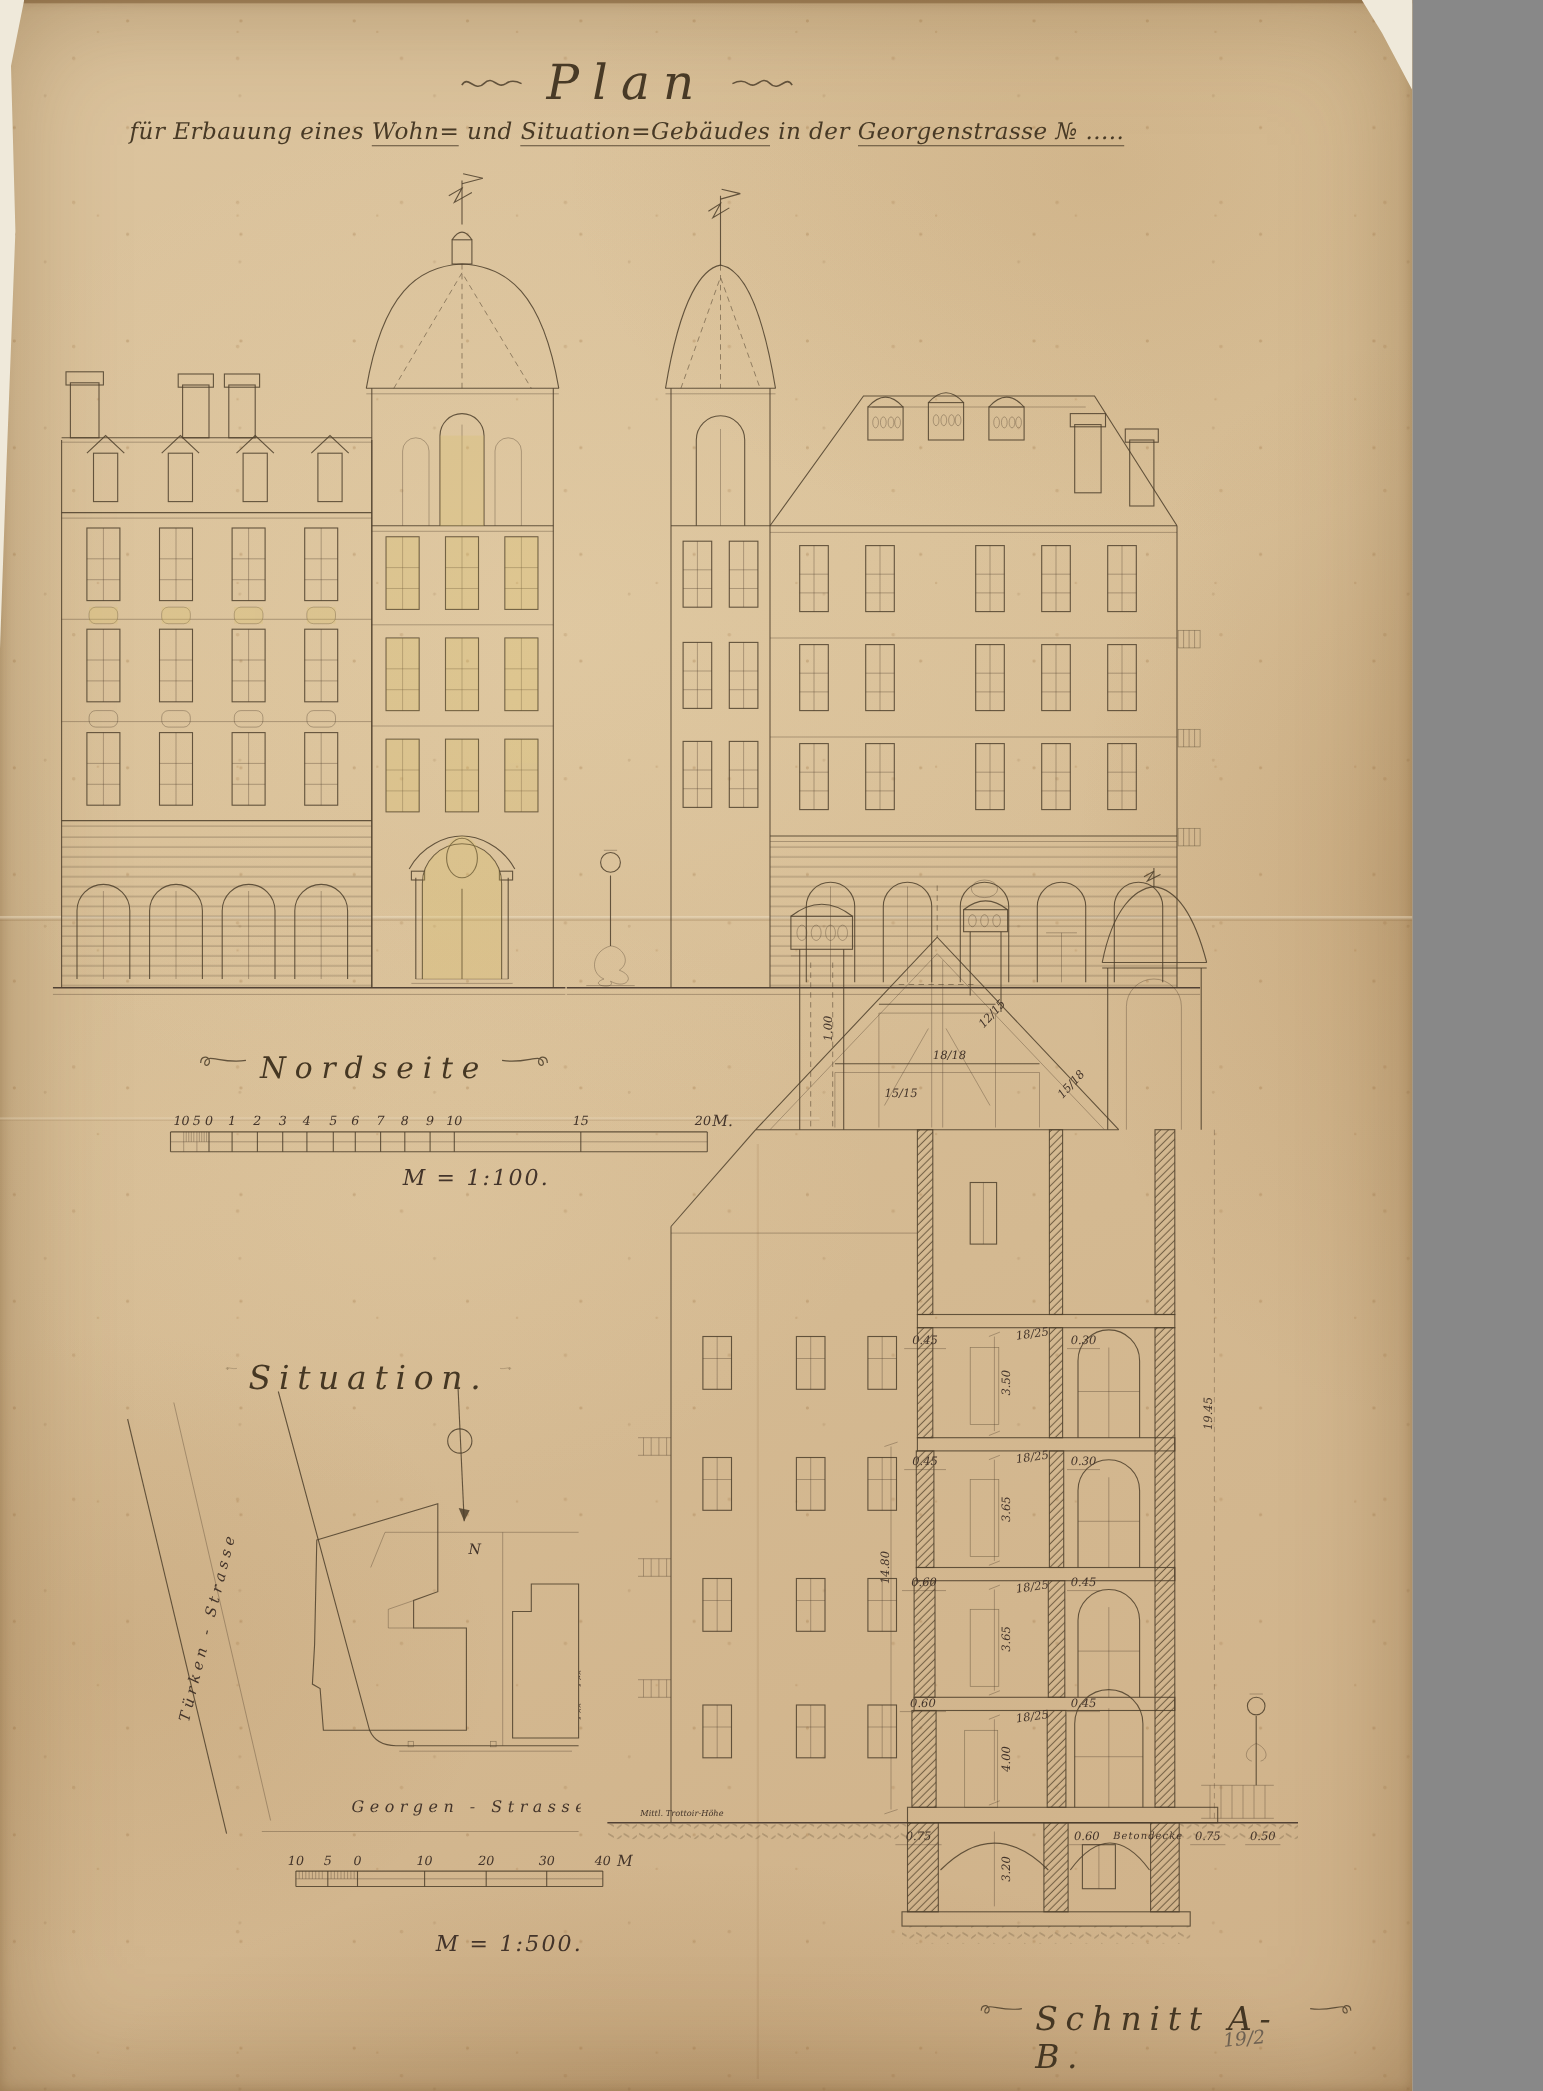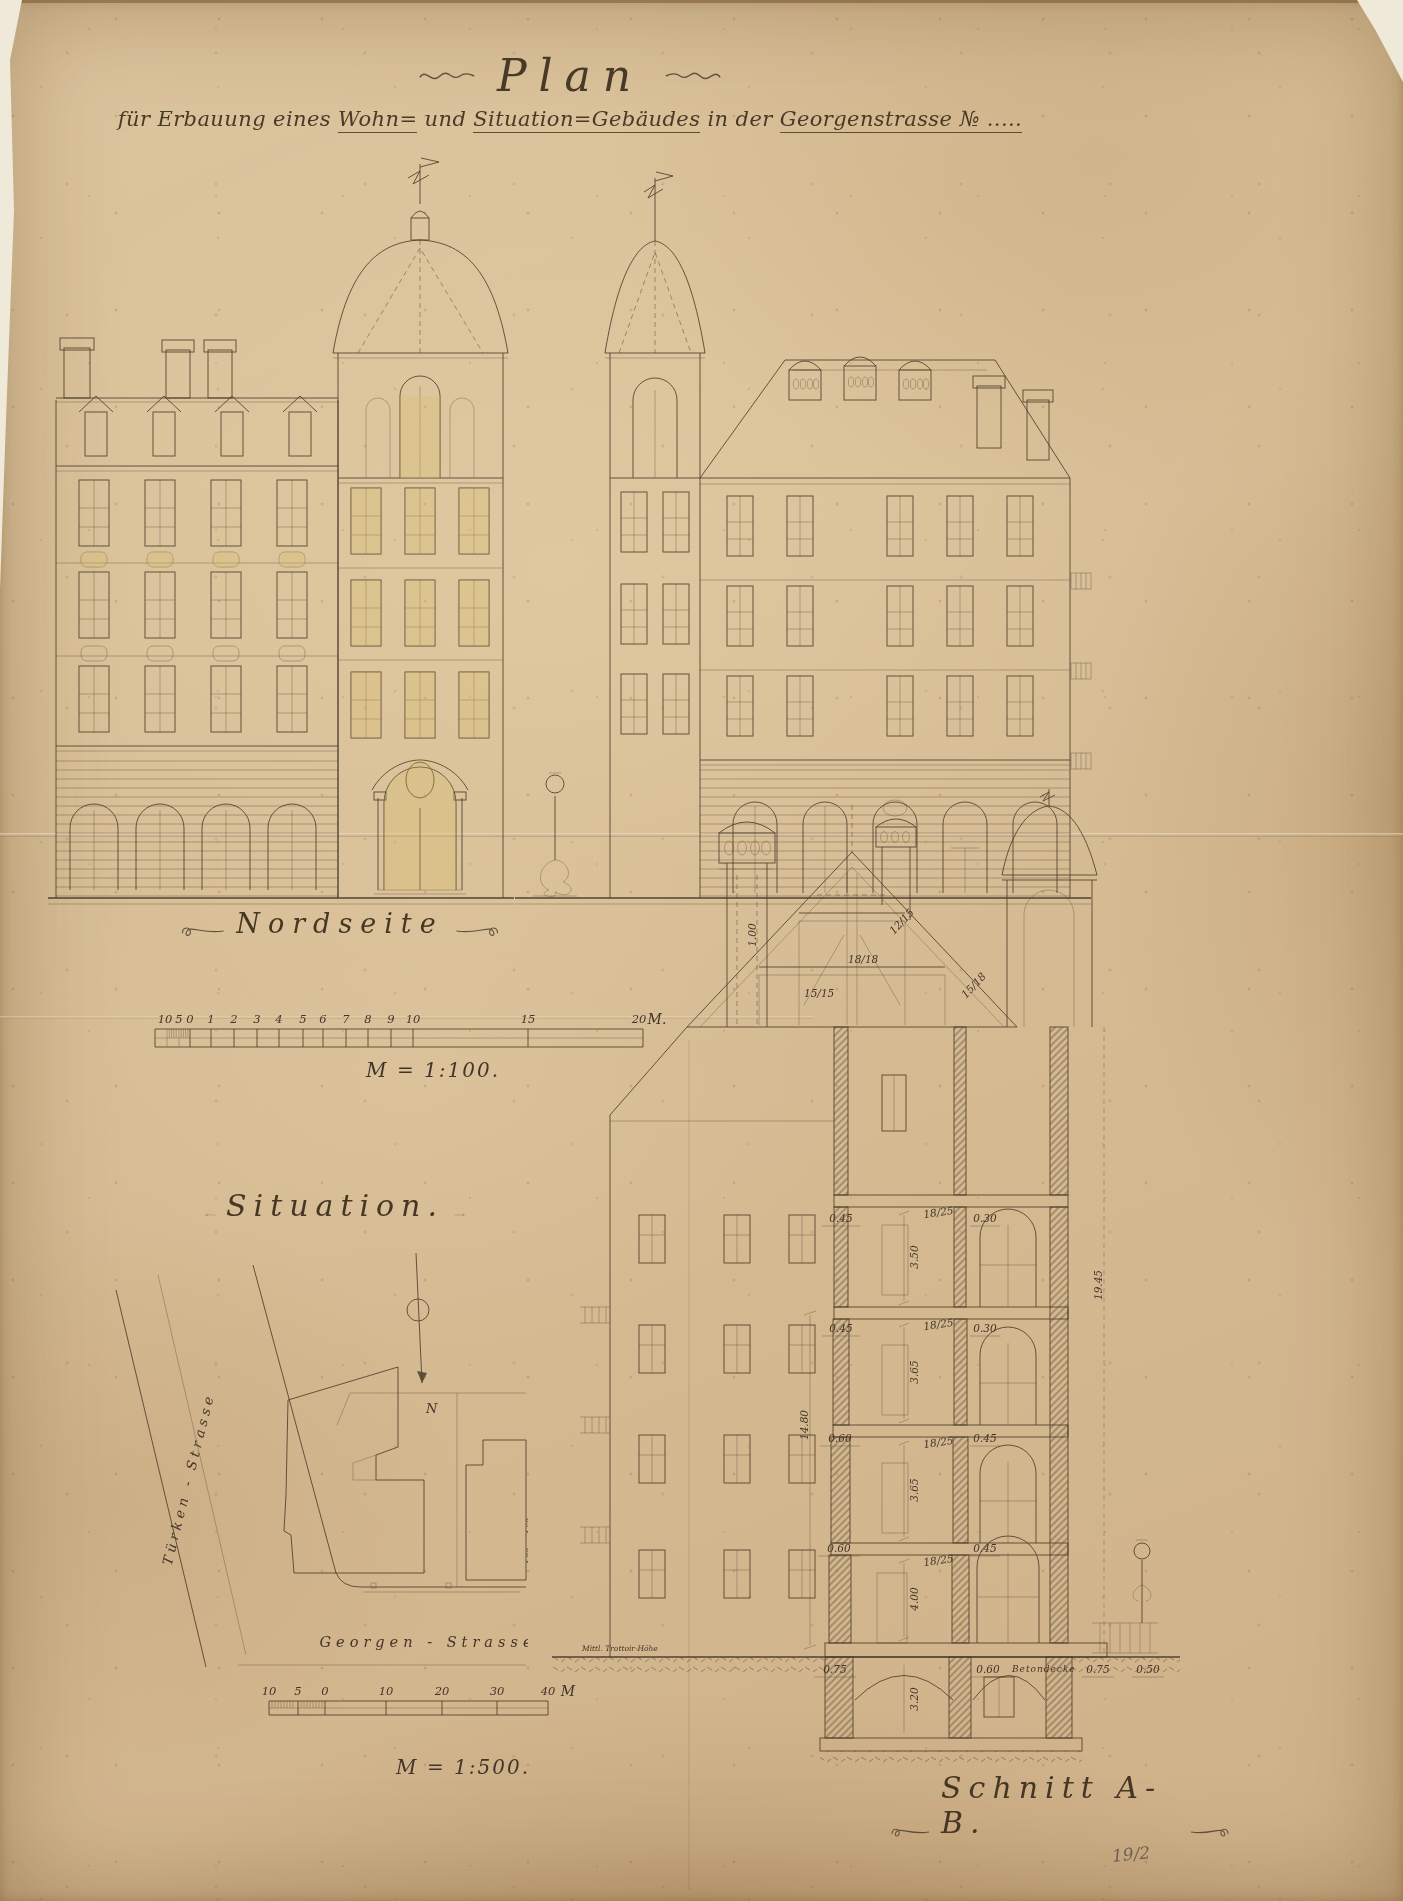--- a/index.html
+++ b/index.html
@@ -1,17 +1,17 @@
 <!DOCTYPE html>
 <html><head>
 <meta charset="utf-8">
 <style>
   html,body{margin:0;padding:0;background:#888;}
   .paper{
-    position:relative;width:1403px;height:1901px;overflow:hidden;
+    position:relative;width:1284px;height:1901px;overflow:hidden;
     font-family:"DejaVu Serif",serif;color:#4a3b28;
     background:
       radial-gradient(ellipse 700px 500px at 78% 8%, rgba(158,110,52,.14), transparent 70%),
       radial-gradient(ellipse 420px 700px at 99% 42%, rgba(148,100,46,.16), transparent 70%),
       radial-gradient(ellipse 500px 420px at 8% 79%, rgba(150,102,48,.12), transparent 70%),
       radial-gradient(ellipse 800px 300px at 50% 100%, rgba(130,88,40,.16), transparent 70%),
       radial-gradient(ellipse 900px 700px at 40% 30%, rgba(243,225,188,.25), transparent 70%),
       radial-gradient(ellipse 600px 400px at 30% 57%, rgba(240,220,182,.20), transparent 70%),
       linear-gradient(158deg,#dcc49e 0%,#d8bf97 34%,#d4b991 62%,#cfb189 100%);
     box-shadow:inset 0 0 110px rgba(96,64,22,.38), inset 0 0 12px rgba(96,64,22,.30);
@@ -43,22 +43,22 @@
   svg .ds{stroke:#4e3f2c;stroke-width:.8;fill:none;stroke-opacity:.6;stroke-dasharray:5 4;}
   svg text{fill:#43342a;font-family:"DejaVu Serif",serif;font-style:italic;}
   svg .d{font-size:10.5px;}
   svg .d7{font-size:7.5px;}
   svg .sc{font-size:11.5px;}
   svg .note{font-size:9.5px;letter-spacing:1px;}
   .title-block{position:absolute;left:80px;top:50px;width:980px;text-align:center;}
   .ttl{font-style:italic;font-size:44px;letter-spacing:12px;color:#483a26;}
   .sub{font-style:italic;font-size:21px;letter-spacing:.4px;color:#483a26;margin-top:6px;}
   .sub .u{border-bottom:1.4px solid rgba(72,58,38,.85);padding-bottom:1px;margin-top:24px;}
-  .caption{position:absolute;display:flex;align-items:flex-end;justify-content:center;gap:10px;
-    font-style:italic;color:#453723;}
+  .caption{position:absolute;display:flex;align-items:flex-start;justify-content:center;gap:10px;
+    font-style:italic;color:#453723;margin-top:48px;}
   .cap-txt{font-size:27px;letter-spacing:8px;}
   .cap-sm{font-size:30px;letter-spacing:7px;}
   .fl{width:46px;height:16px;}
   .fl.big{width:68px;height:20px;}
   .fl.flip{transform:scaleX(-1);}
   .scale-label{position:absolute;font-style:italic;font-size:20px;letter-spacing:2px;
     color:#43342a;text-align:right;}
   .sheet-no{position:absolute;left:1112px;top:1844px;font-style:italic;font-size:17px;
     color:#6e6152;transform:rotate(-5deg);}
 </style>

